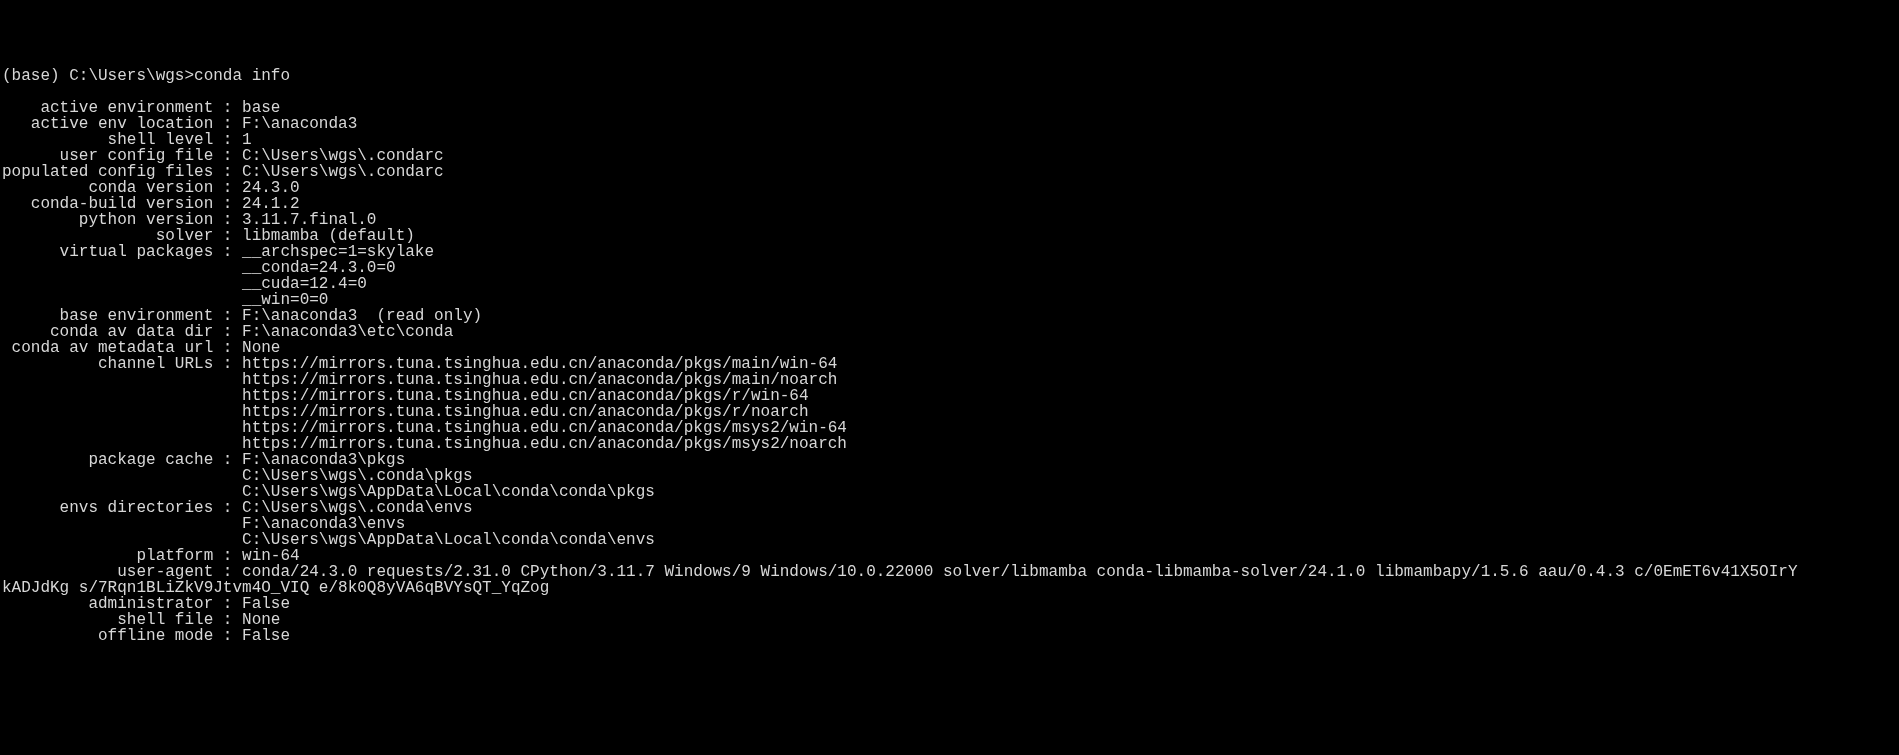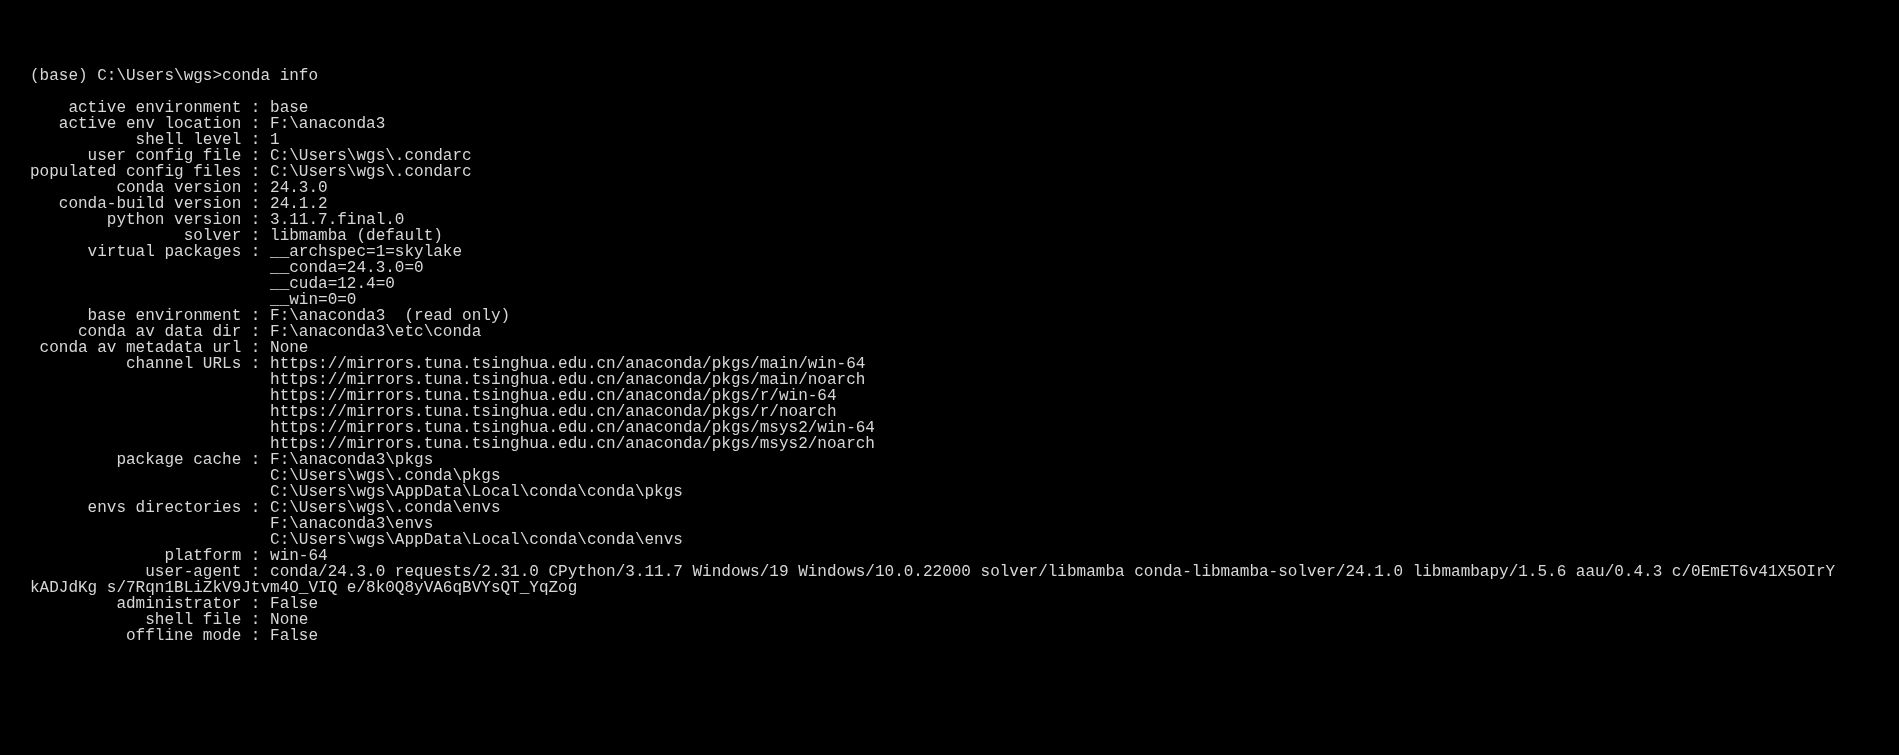--- a/index.html
+++ b/index.html
@@ -14,21 +14,20 @@
     font-family: "NSimSun", "SimSun", "Courier New", monospace;
     font-size: 16px;
     line-height: 16px;
     color: #d7d7d7;
     white-space: pre;
     padding: 4px 0 0 2px;
     box-sizing: border-box;
   }
   .terminal {
     white-space: pre;
-    margin-left: 28px;
   }
 </style>
 </head>
 <body>
 
 
 
 <div class="terminal"><span>(base) C:\Users\wgs&gt;conda info</span>
 <span></span>
 <span id="fields-block">    active environment : base
@@ -53,21 +52,21 @@
                          https://mirrors.tuna.tsinghua.edu.cn/anaconda/pkgs/r/noarch
                          https://mirrors.tuna.tsinghua.edu.cn/anaconda/pkgs/msys2/win-64
                          https://mirrors.tuna.tsinghua.edu.cn/anaconda/pkgs/msys2/noarch
          package cache : F:\anaconda3\pkgs
                          C:\Users\wgs\.conda\pkgs
                          C:\Users\wgs\AppData\Local\conda\conda\pkgs
       envs directories : C:\Users\wgs\.conda\envs
                          F:\anaconda3\envs
                          C:\Users\wgs\AppData\Local\conda\conda\envs
               platform : win-64
-</span><span>            user-agent : conda/24.3.0 requests/2.31.0 CPython/3.11.7 Windows/19 Windows/10.0.22000 solver/libmamba conda-libmamba-solver/24.1.0 libmambapy/1.5.6 aau/0.4.3 c/0EmET6v41X5OIrY
+</span><span>            user-agent : conda/24.3.0 requests/2.31.0 CPython/3.11.7 Windows/9 Windows/10.0.22000 solver/libmamba conda-libmamba-solver/24.1.0 libmambapy/1.5.6 aau/0.4.3 c/0EmET6v41X5OIrY
 kADJdKg s/7Rqn1BLiZkV9Jtvm4O_VIQ e/8k0Q8yVA6qBVYsQT_YqZog</span>
 <span id="fields-tail-block">         administrator : False
             shell file : None
           offline mode : False
 </span></div>
 
 
 
 
 </body></html>

